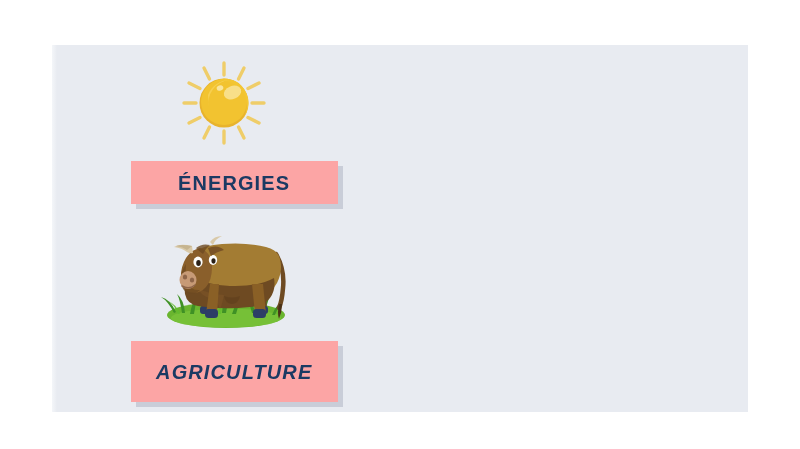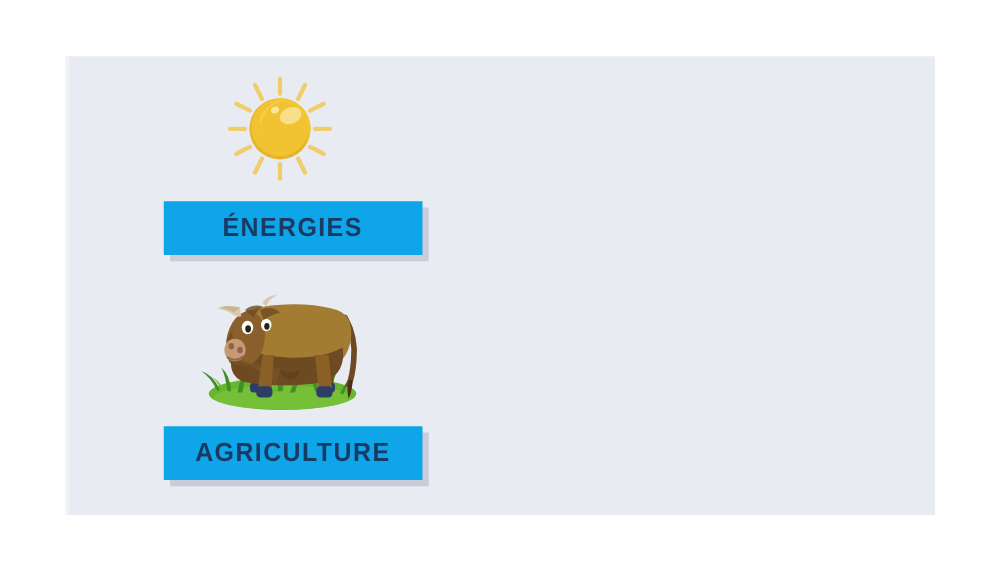--- a/index.html
+++ b/index.html
@@ -53,37 +53,38 @@
     position: absolute;
     left: 152px;
     top: 218px;
     width: 148px;
     height: 118px;
   }
 
   
   .label-card {
     position: absolute;
-    background: #0ea5e9;
+    background: #fca5a5;
     box-shadow: 5px 5px 0 0 rgba(150,158,175,0.38);
     display: flex;
     align-items: center;
     justify-content: center;
   }
   #card-energies {
     left: 131px;
     top: 161px;
     width: 207px;
     height: 43px;
   }
   #card-agriculture {
     left: 131px;
     top: 341px;
     width: 207px;
-    height: 43px;
+    height: 61px;
+    font-style: italic;
   }
   .label-card .label-text {
     font-family: "Liberation Sans", sans-serif;
     font-weight: bold;
     font-size: 21px;
     letter-spacing: 1.2px;
     color: #1b3a63;
     white-space: nowrap;
     transform: scaleX(0.95);
   }

